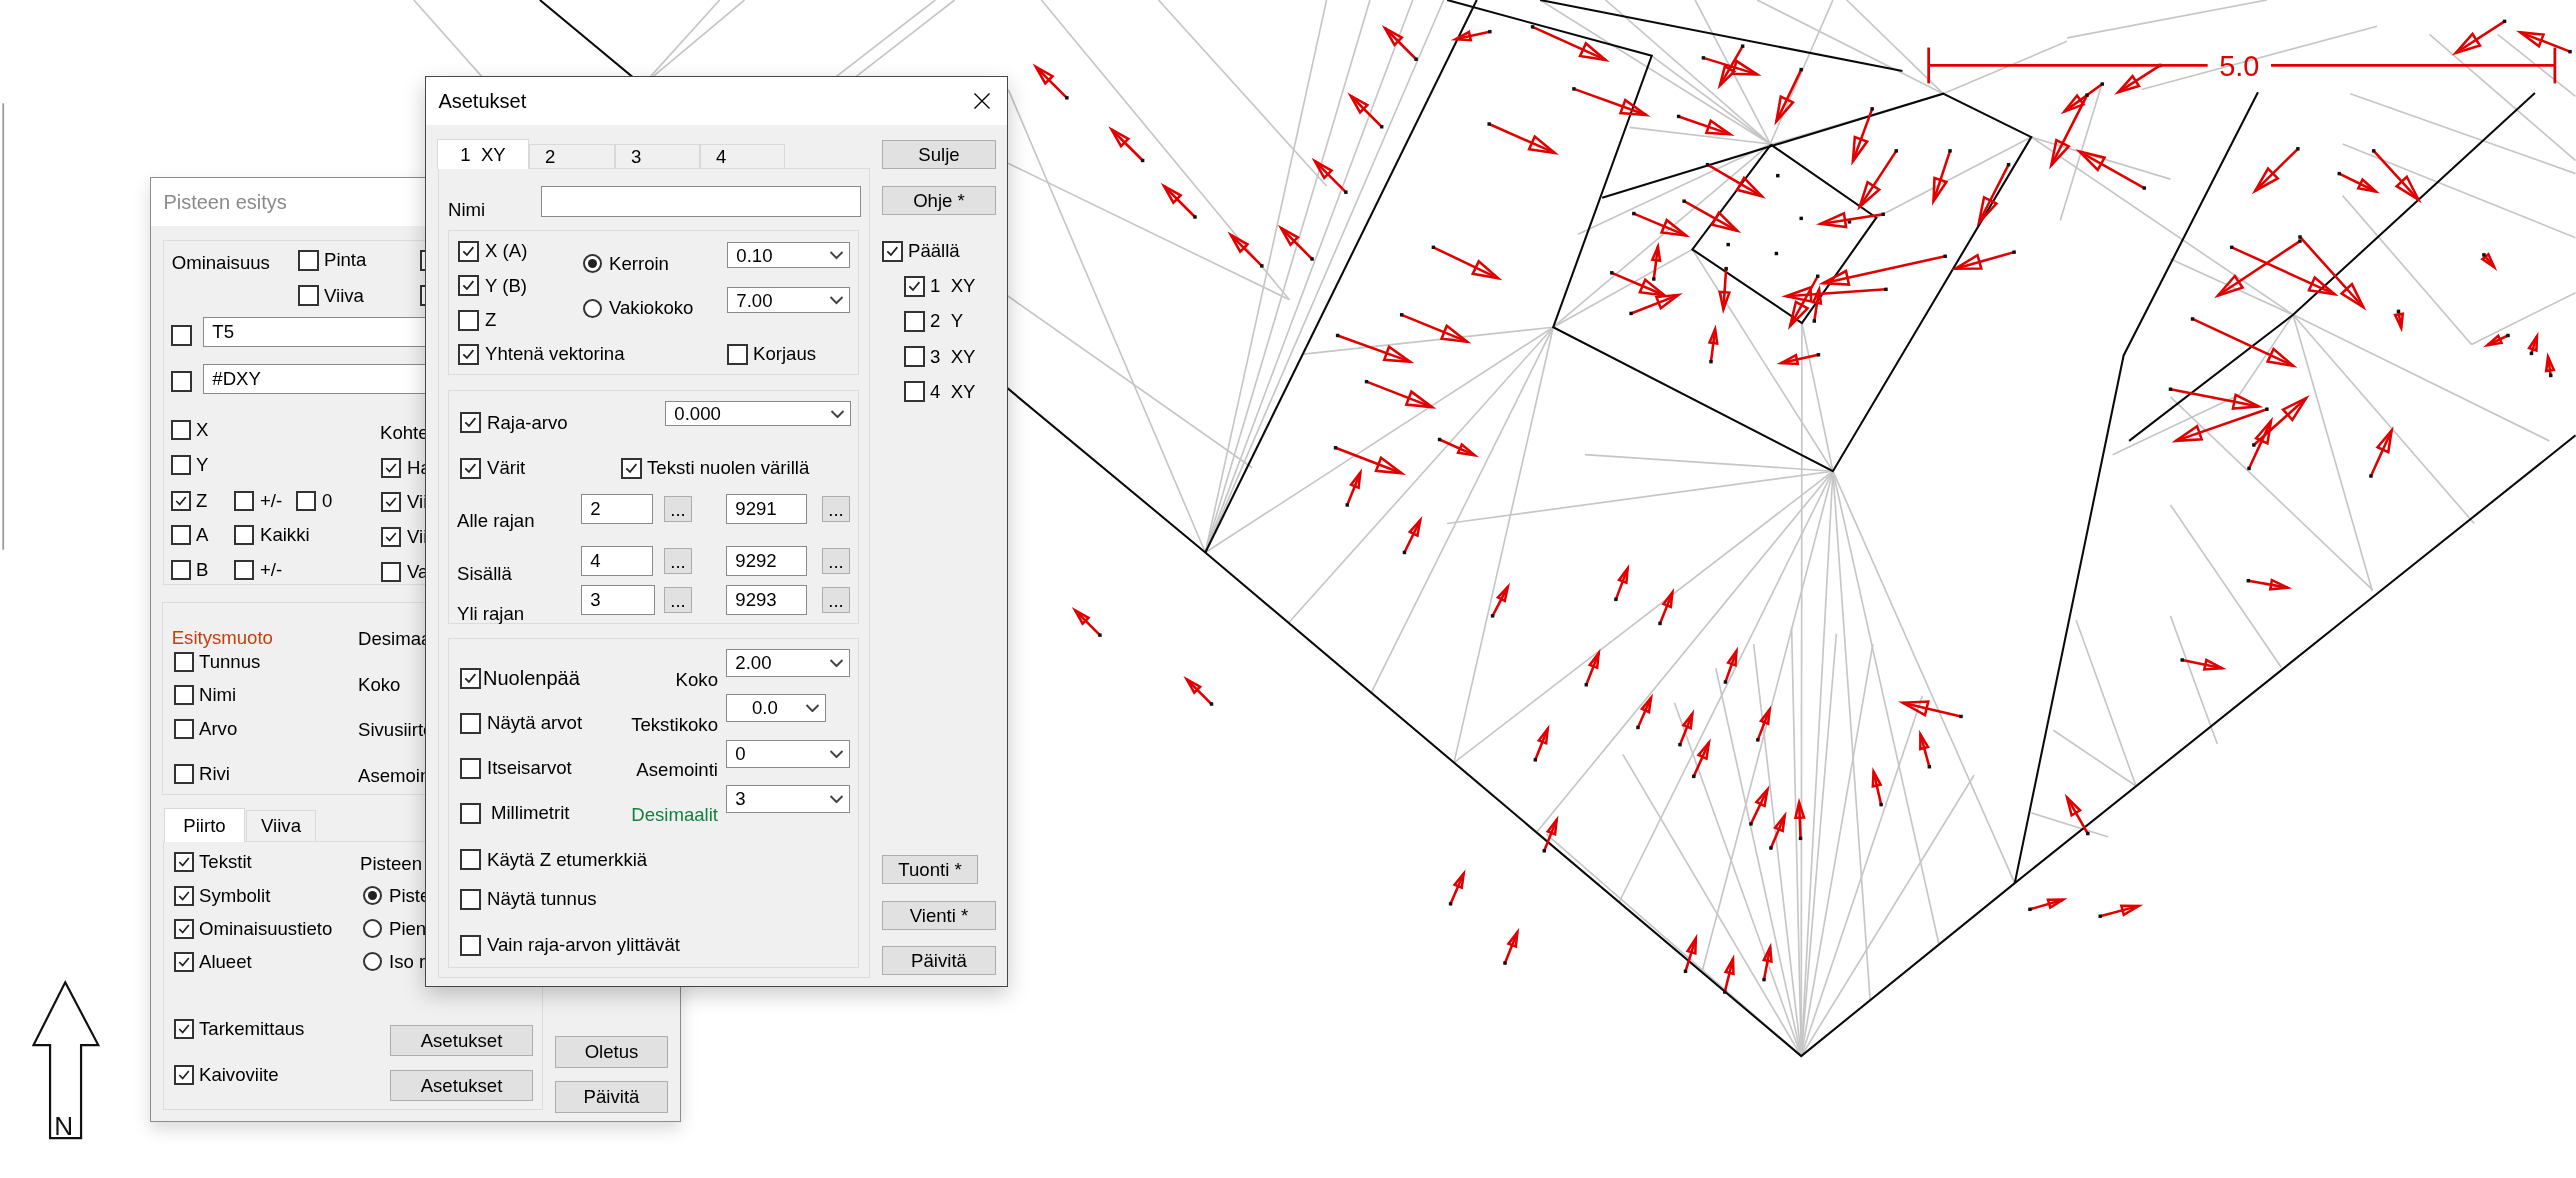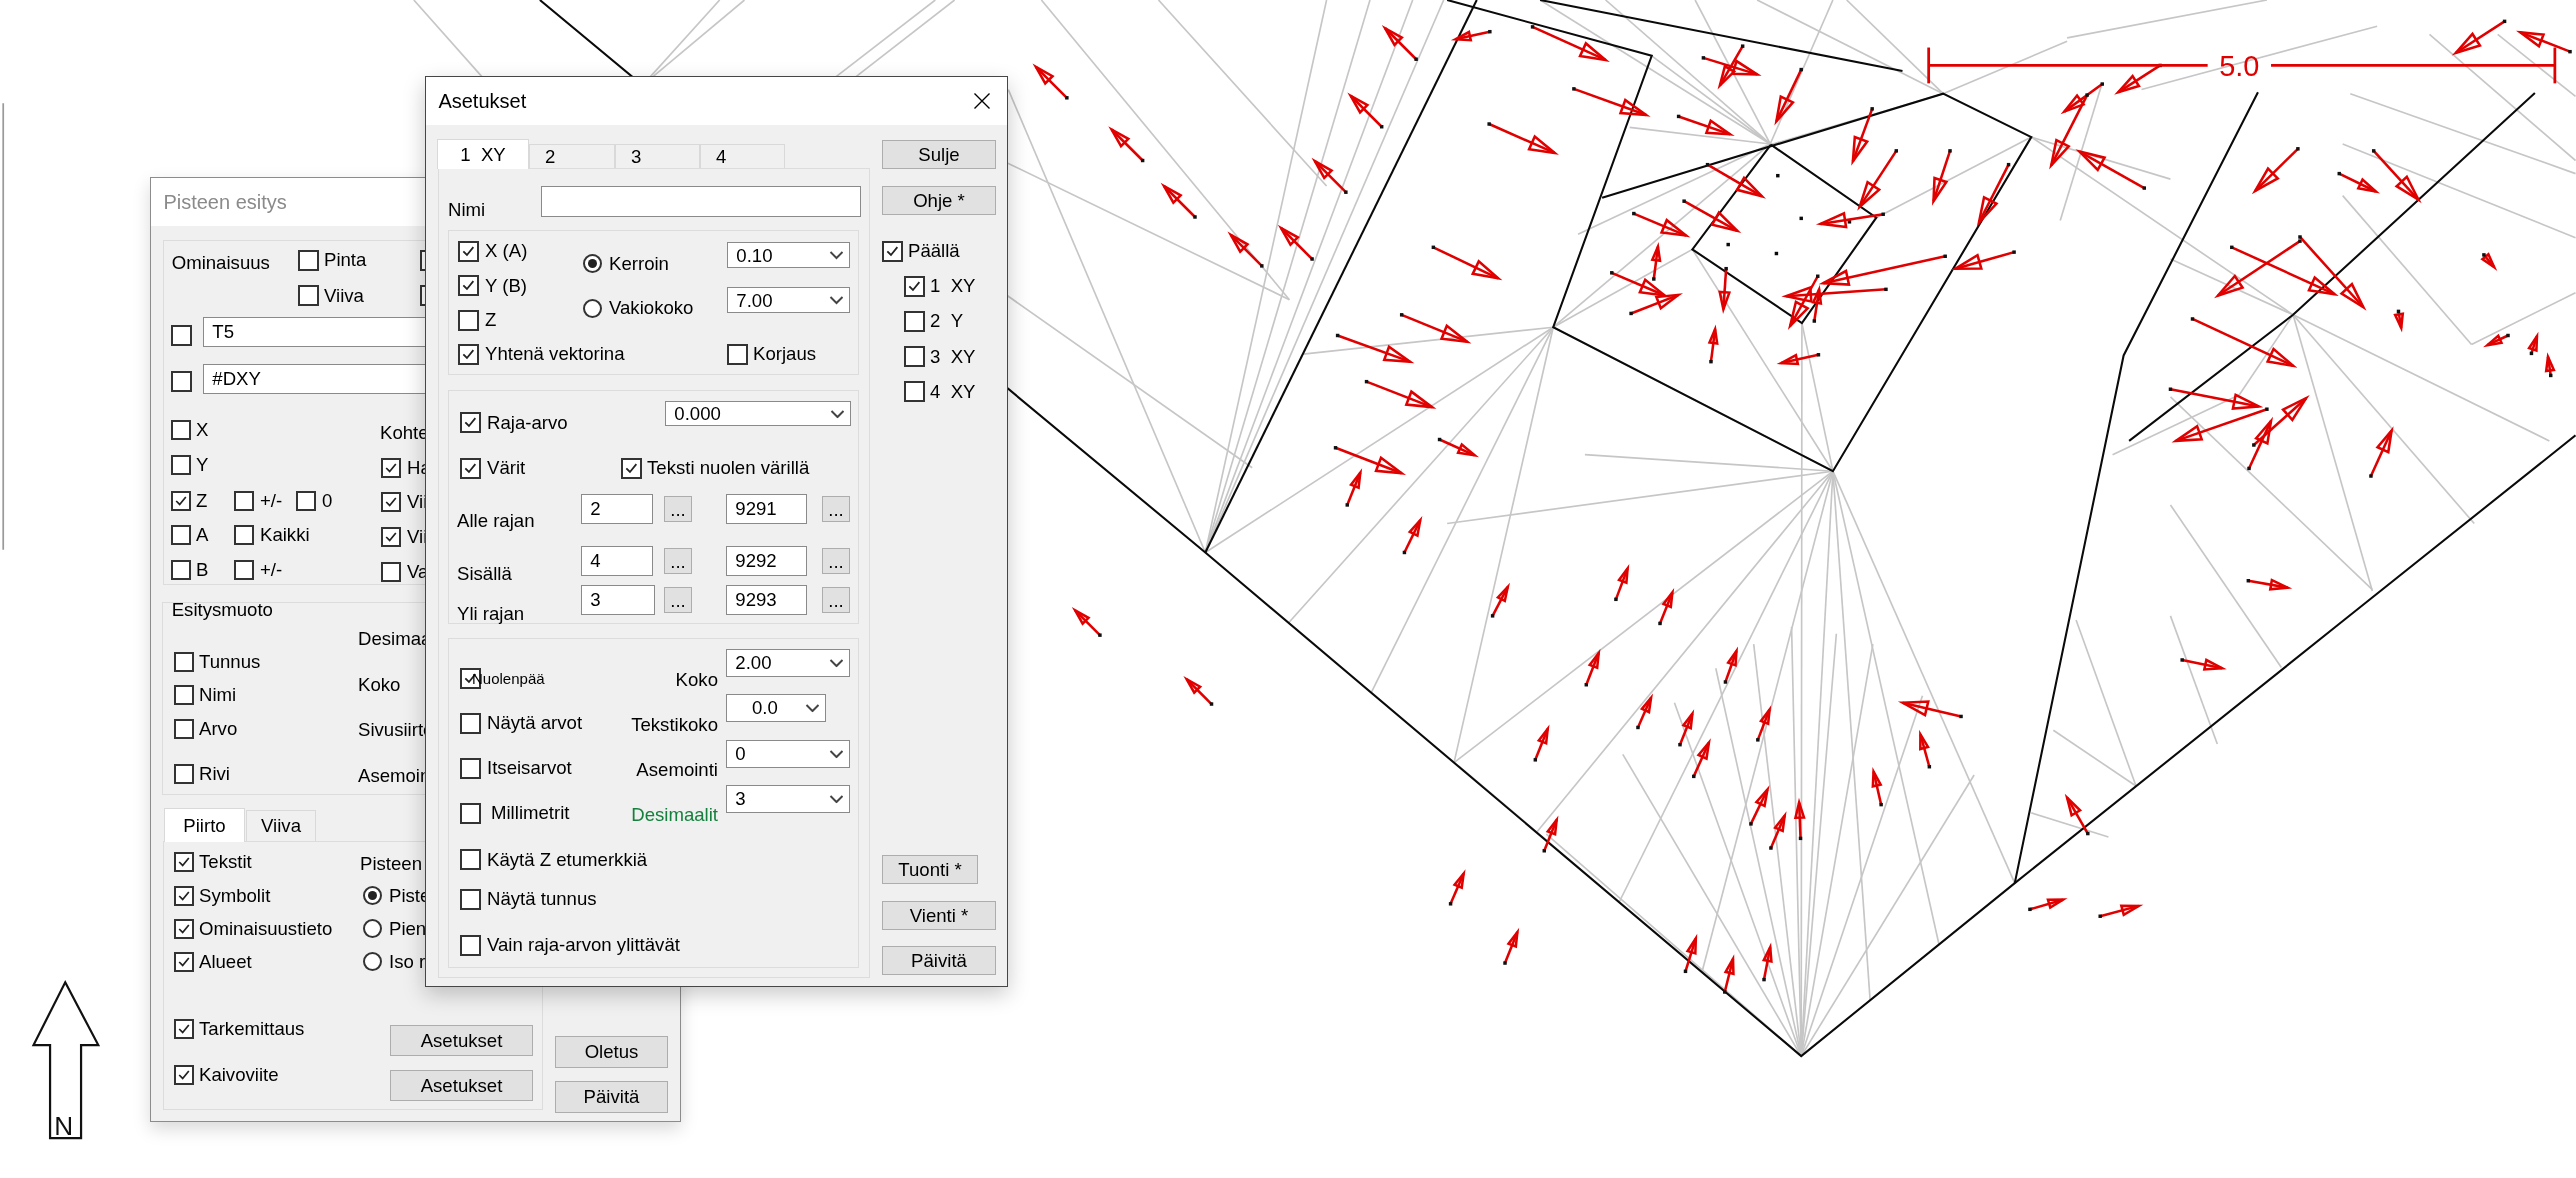--- a/index.html
+++ b/index.html
@@ -473,21 +473,21 @@
           <path d="M6 15 L12.5 21.5 L24 7.5" stroke="#222" stroke-width="3.2" fill="none"></path>
         </svg></span>
       <span class="lbl" style="left:256px;top:276px;font-size:18.6px">Vii</span>
 <span class="cbx " style="left:230px;top:301px;width:20px;height:20px"><svg viewBox="0 0 30 30" width="100%" height="100%">
           <path d="M6 15 L12.5 21.5 L24 7.5" stroke="#222" stroke-width="3.2" fill="none"></path>
         </svg></span>
       <span class="lbl" style="left:256px;top:311px;font-size:18.6px">Vii</span>
 <span class="cbx " style="left:230px;top:336px;width:20px;height:20px"></span>
       <span class="lbl" style="left:256px;top:346px;font-size:18.6px">Va</span>
 <span class="grp" style="left:11px;top:376px;width:504px;height:193px"></span>
-<span class="lbl" style="left:20.7px;top:384px;font-size:18.6px;color:#000000">Esitysmuoto</span>
+<span class="lbl" style="left:20.7px;top:412px;font-size:18.6px;color:#c2410c">Esitysmuoto</span>
 <span class="cbx " style="left:23px;top:426px;width:20px;height:20px"></span>
       <span class="lbl" style="left:48px;top:436px;font-size:18.6px">Tunnus</span>
 <span class="cbx " style="left:23px;top:459px;width:20px;height:20px"></span>
       <span class="lbl" style="left:48px;top:469px;font-size:18.6px">Nimi</span>
 <span class="cbx " style="left:23px;top:493px;width:20px;height:20px"></span>
       <span class="lbl" style="left:48px;top:503px;font-size:18.6px">Arvo</span>
 <span class="cbx " style="left:23px;top:538px;width:20px;height:20px"></span>
       <span class="lbl" style="left:48px;top:548px;font-size:18.6px">Rivi</span>
 <span class="lbl" style="left:207px;top:413px;font-size:18.6px;color:#000">Desimaa</span>
 <span class="lbl" style="left:207px;top:459px;font-size:18.6px;color:#000">Koko</span>
@@ -607,21 +607,21 @@
 <span class="btn" style="left:396px;top:423px;width:28px;height:26px;line-height:25px;font-size:18.6px">...</span>
 <span class="lbl" style="left:31px;top:489px;font-size:18.6px;color:#000">Yli rajan</span>
 <span class="fld" style="left:155px;top:460px;width:74px;height:30px;line-height:28px;font-size:18.6px;padding-left:8.3px">3</span>
 <span class="btn" style="left:238px;top:462px;width:28px;height:26px;line-height:25px;font-size:18.6px">...</span>
 <span class="fld" style="left:300px;top:460px;width:81px;height:30px;line-height:28px;font-size:18.6px;padding-left:8.3px">9293</span>
 <span class="btn" style="left:396px;top:462px;width:28px;height:26px;line-height:25px;font-size:18.6px">...</span>
 <span class="grp" style="left:22px;top:513px;width:411px;height:330px"></span>
 <span class="cbx " style="left:34px;top:543px;width:20.7px;height:20.7px"><svg viewBox="0 0 30 30" width="100%" height="100%">
           <path d="M6 15 L12.5 21.5 L24 7.5" stroke="#222" stroke-width="3.2" fill="none"></path>
         </svg></span>
-      <span class="lbl" style="left:46px;top:553px;font-size:15px">Nuolenpää</span>
+      <span class="lbl" style="left:57px;top:553px;font-size:20px">Nuolenpää</span>
 <span class="lblr" style="right:289px;top:555px;font-size:18.6px;color:#000">Koko</span>
 <span class="fld" style="left:300px;top:524px;width:124px;height:27.6px;line-height:26px;font-size:18.6px;padding-left:8.3px">2.00<svg class="chev" viewBox="0 0 10 6" width="15" height="9.6">
           <path d="M1 1 L5 5 L9 1" stroke="#444" stroke-width="1.3" fill="none"></path>
         </svg></span>
 <span class="cbx " style="left:34px;top:588px;width:20.7px;height:20.7px"></span>
       <span class="lbl" style="left:61px;top:598px;font-size:18.6px">Näytä arvot</span>
 <span class="lblr" style="right:289px;top:600px;font-size:18.6px;color:#000">Tekstikoko</span>
 <span class="fld" style="left:300px;top:569px;width:100px;height:27.6px;line-height:26px;font-size:18.6px;padding-left:25px">0.0<svg class="chev" viewBox="0 0 10 6" width="15" height="9.6">
           <path d="M1 1 L5 5 L9 1" stroke="#444" stroke-width="1.3" fill="none"></path>
         </svg></span>

